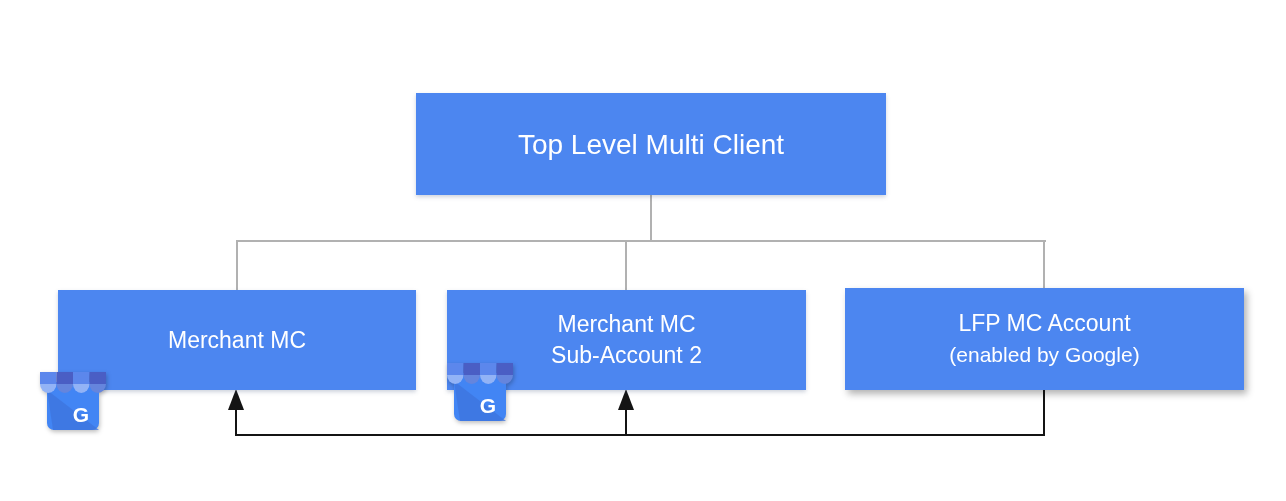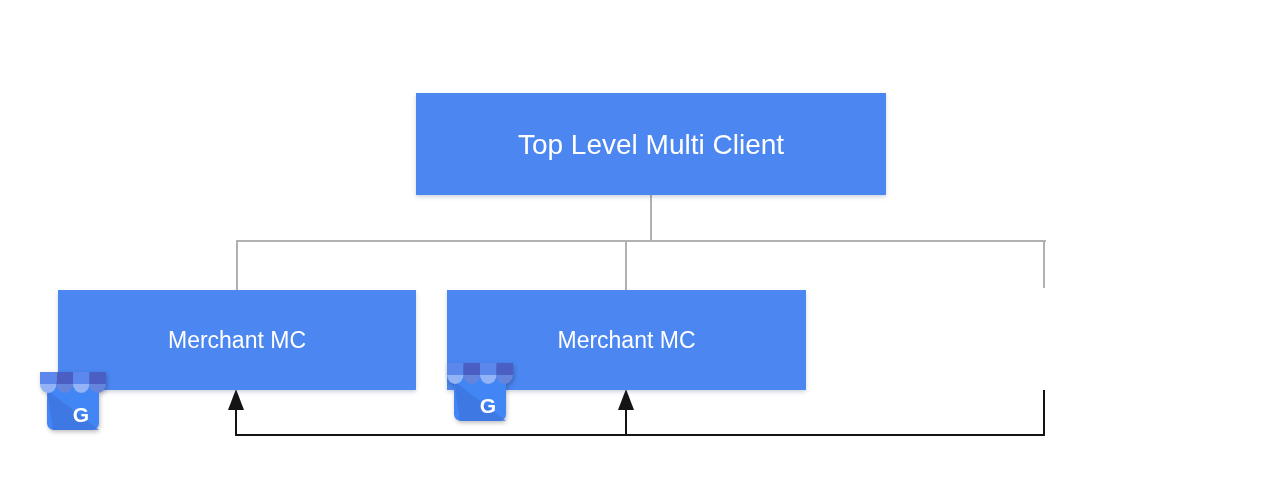--- a/index.html
+++ b/index.html
@@ -97,22 +97,27 @@
   <div class="node node-mca">
     <div>Top Level Multi Client</div>
   </div>
 
   <div class="node node-sub1">
     <div>Merchant MC</div>
   </div>
 
   <div class="node node-sub2">
     <div>Merchant MC</div>
+    <div>Sub-Account 2</div>
   </div>
 
+  <div class="node node-lfp">
+    <div class="line1">LFP MC Account</div>
+    <div class="line2">(enabled by Google)</div>
+  </div>
 
   <svg class="gmb-icon" style="left:40px; top:372px;" width="66" height="62" viewBox="0 0 66 62">
     <rect x="7" y="10" width="52" height="48" rx="7" fill="#4285F4"></rect>
     <polygon points="7,18 59,58 13,58" fill="#3D74DE" opacity="0.75"></polygon>
     <rect x="0" y="0" width="16.5" height="12" fill="#5C87EC"></rect>
     <rect x="16.5" y="0" width="16.5" height="12" fill="#4A5EC4"></rect>
     <rect x="33" y="0" width="16.5" height="12" fill="#5C87EC"></rect>
     <rect x="49.5" y="0" width="16.5" height="12" fill="#4A5EC4"></rect>
     <path d="M0,12 a8.25,9 0 0 0 16.5,0 Z" fill="#92B3F6"></path>
     <path d="M16.5,12 a8.25,9 0 0 0 16.5,0 Z" fill="#6585DD"></path>

